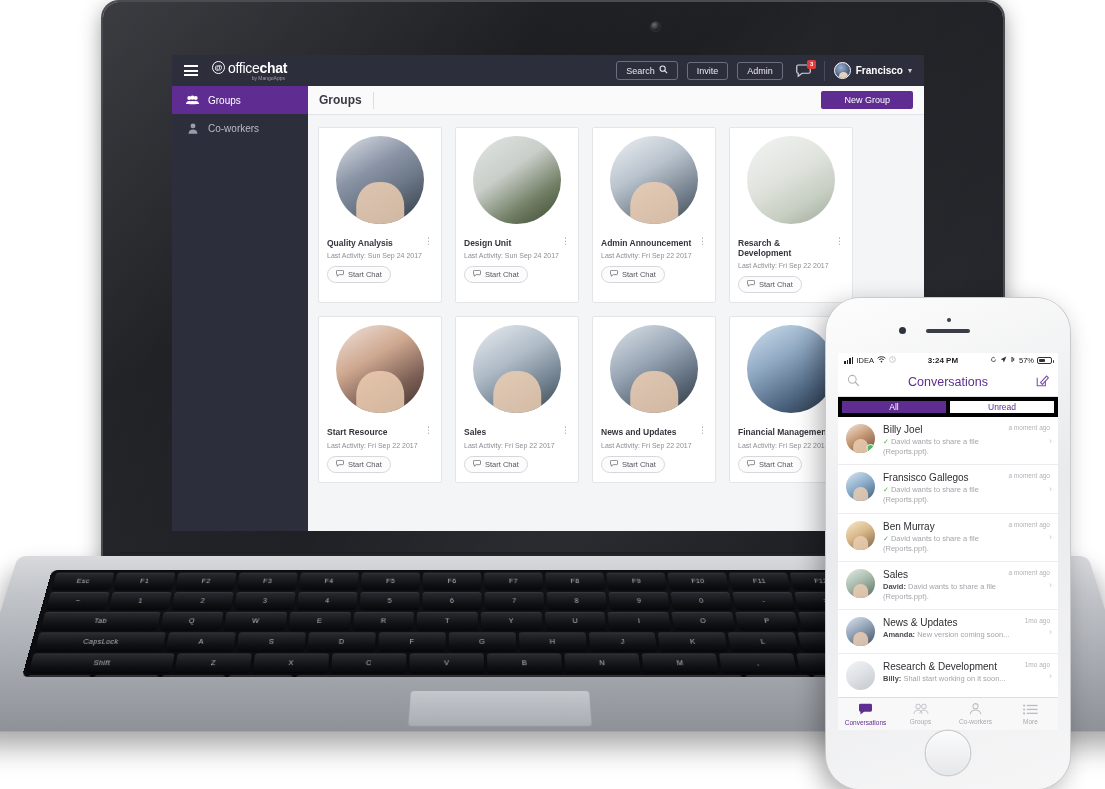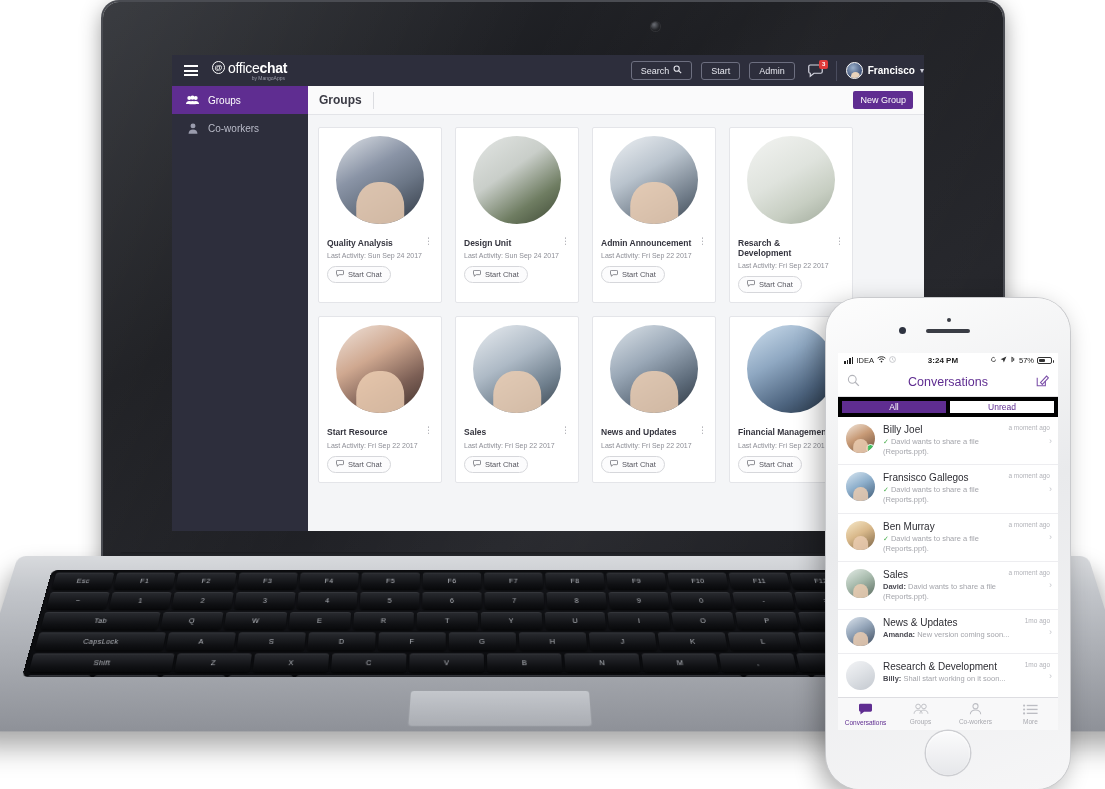--- a/index.html
+++ b/index.html
@@ -92,21 +92,21 @@
   .brand-row { display: flex; align-items: center; gap: 3px; }
   .brand-mark {
     width: 13px; height: 13px; border-radius: 50%;
     border: 1.6px solid #fff; color: #fff; font-size: 8px;
     display: flex; align-items: center; justify-content: center; font-weight: bold;
   }
   .brand-name { color: #fff; font-size: 14px; letter-spacing: -.3px; }
   .brand-name b { font-weight: 700; }
   .brand-sub { color: #9b9daa; font-size: 5px; align-self: flex-end; margin-top: 1px; margin-right: 2px; }
 
-  .hdr-right { margin-left: auto; display: flex; align-items: center; gap: 9px; padding-right: 0; }
+  .hdr-right { margin-left: auto; display: flex; align-items: center; gap: 9px; padding-right: 12px; }
   .hbtn {
     border: 1px solid #6d6f80; color: #e6e7ee; background: transparent;
     font-size: 9px; padding: 3px 9px; border-radius: 3px;
     display: flex; align-items: center; gap: 4px; cursor: pointer;
     font-family: "Liberation Sans", sans-serif;
   }
   .chat-bell { position: relative; cursor: pointer; padding: 0 4px; }
   .chat-bell svg { display: block; }
   .badge {
     position: absolute; top: -4px; right: -1px; background: #e03a3a; color: #fff;
@@ -147,21 +147,21 @@
   }
   .content-title { font-size: 12px; font-weight: bold; color: #3a3a44; }
   .vdiv { width: 1px; height: 17px; background: #dcdde1; }
   .quick-find {
     width: 212px; height: 19px; border: 1px solid #d5d6da; border-radius: 3px;
     background: #fff; font-size: 9px; color: #9a9ba2; padding: 0 7px;
     font-family: "Liberation Sans", sans-serif; outline: none;
   }
   .new-group {
     margin-left: auto; background: #5f2d91; color: #fff; border: none;
-    font-size: 9px; padding: 4px 7px; border-radius: 2px; cursor: pointer;
+    font-size: 9px; padding: 4px 23px; border-radius: 2px; cursor: pointer;
     font-family: "Liberation Sans", sans-serif;
   }
 
   .cards-area { padding: 12px 10px; position: relative; }
   .card-row { display: flex; gap: 13px; margin-bottom: 13px; }
   .card {
     width: 124px; background: #fff; border: 1px solid #e4e5e9; border-radius: 2px;
     overflow: hidden; flex: none;
   }
   .card-media { height: 104px; display: flex; align-items: center; justify-content: center; }
@@ -323,21 +323,21 @@
           <button class="hbtn">
             <span>Search</span>
             <span>
               <svg width="9" height="9" viewBox="0 0 16 16">
                   <circle cx="6.5" cy="6.5" r="4.6" fill="none" stroke="#e6e7ee" stroke-width="1.9"></circle>
                   <line x1="10" y1="10" x2="14.5" y2="14.5" stroke="#e6e7ee" stroke-width="2.1"></line>
                 </svg>
             </span>
           </button>
           <button class="hbtn">
-            <span>Start</span>
+            <span>Invite</span>
           </button>
           <button class="hbtn">
             <span>Admin</span>
           </button>
           <div class="chat-bell">
             <svg width="15" height="14" viewBox="0 0 20 18">
               <path d="M3 1h14a2 2 0 0 1 2 2v7a2 2 0 0 1-2 2H8l-5 4v-4H3a2 2 0 0 1-2-2V3a2 2 0 0 1 2-2z" fill="none" stroke="#d6d7e2" stroke-width="1.6"></path>
             </svg>
             <span class="badge">3</span>
           </div>

